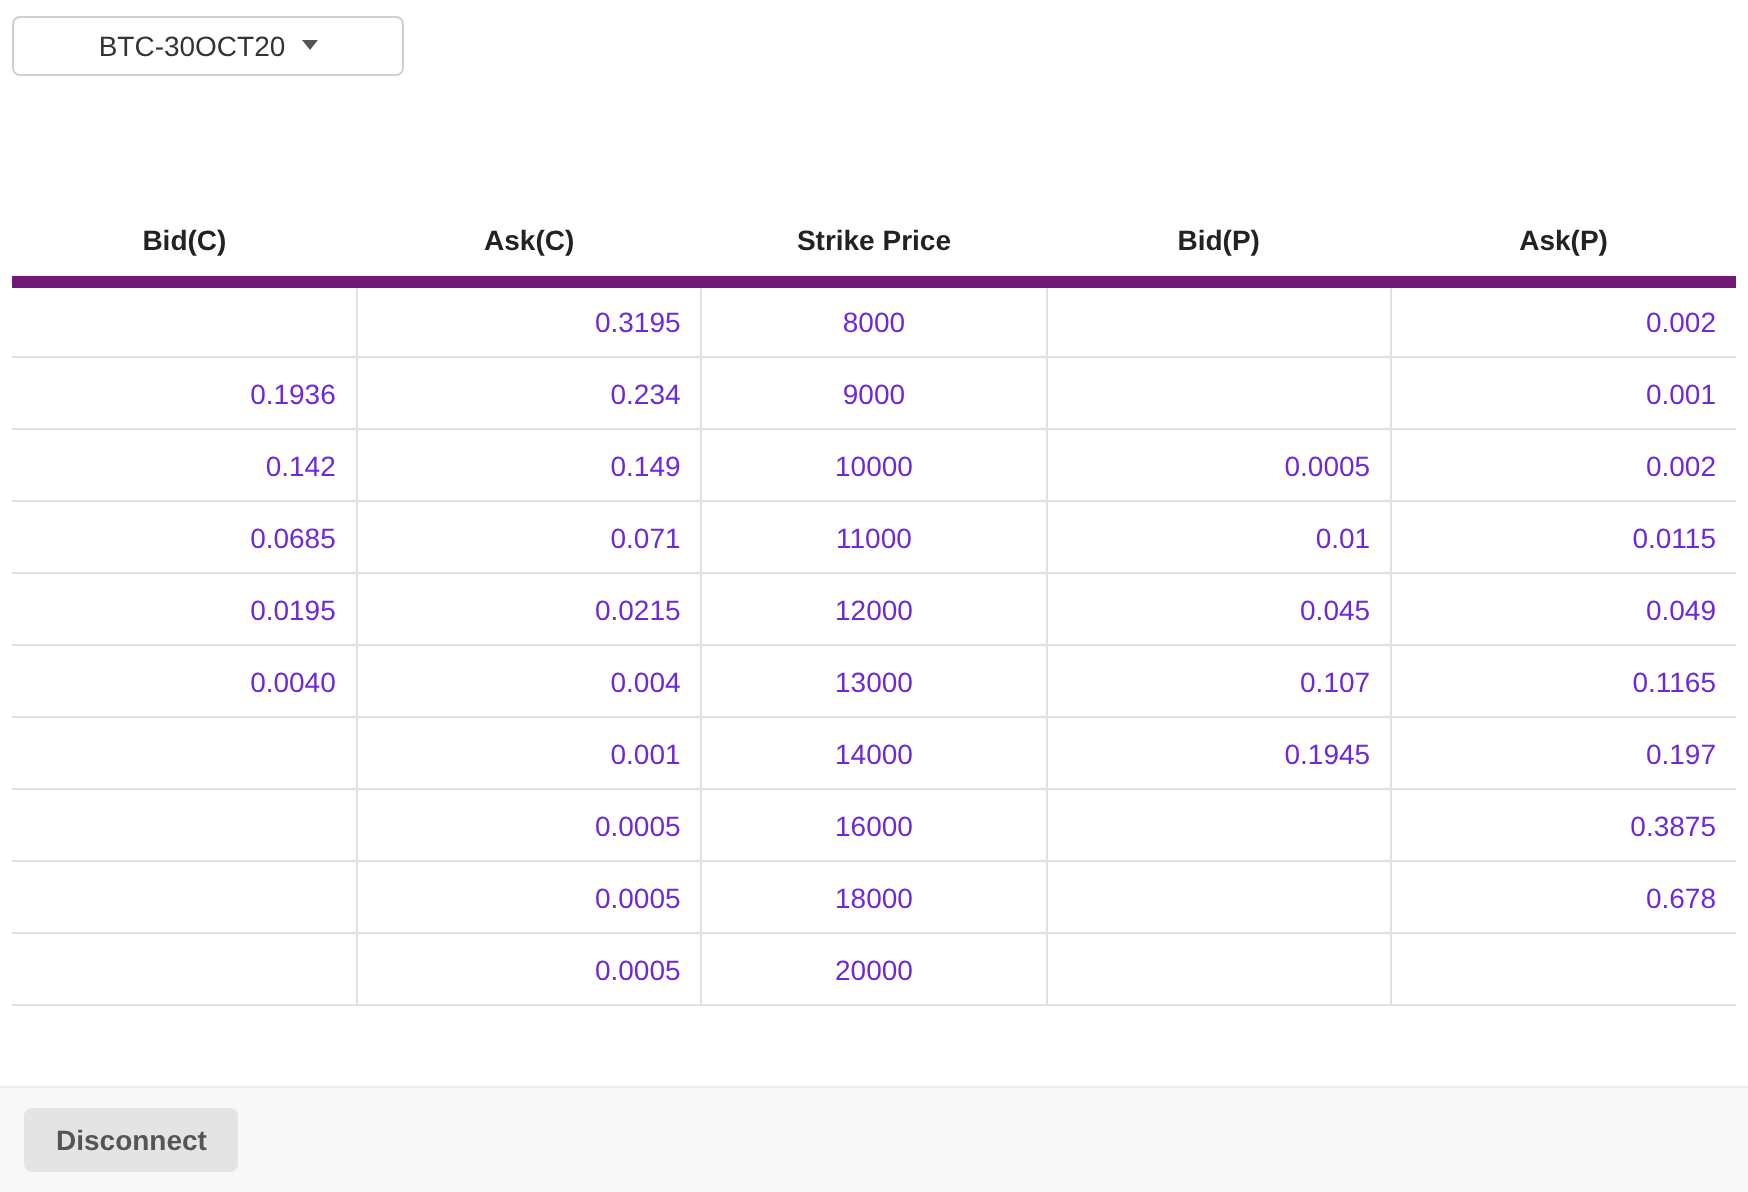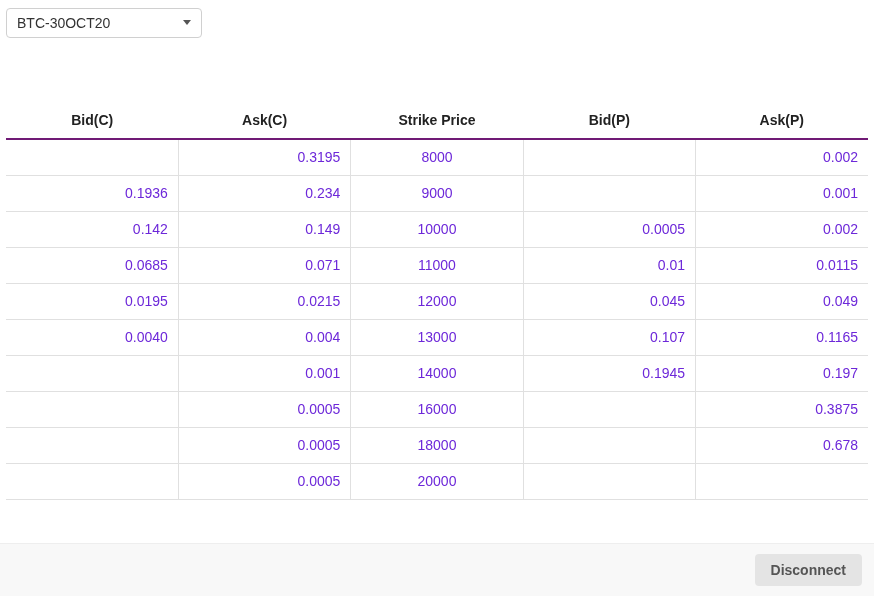--- a/index.html
+++ b/index.html
@@ -15,21 +15,21 @@
       width: 874px;
       height: 596px;
       position: relative;
     }
     .top-bar {
       padding: 8px 6px;
     }
     .dropdown {
       display: inline-flex;
       align-items: center;
-      justify-content: space-between;
+      justify-content: center;
       border: 1px solid #d0d0d0;
       border-radius: 4px;
       padding: 6px 10px;
       width: 196px;
       background: #fff;
       cursor: pointer;
       font-size: 14px;
       color: #333;
     }
     .dropdown .caret {
@@ -45,21 +45,21 @@
       width: 100%;
       border-collapse: collapse;
       table-layout: fixed;
     }
     thead th {
       font-weight: 700;
       color: #222;
       font-size: 14px;
       padding: 10px 8px;
       text-align: center;
-      border-bottom: 2px solid #701a75;
+      border-bottom: 6px solid #701a75;
     }
     tbody td {
       padding: 9px 10px;
       border: 1px solid #e0e0e0;
       font-size: 14px;
       color: #6d28d9;
       height: 36px;
     }
     tbody tr td:nth-child(1),
     tbody tr td:nth-child(2),
@@ -79,21 +79,20 @@
     }
     .footer {
       position: absolute;
       bottom: 0;
       left: 0;
       right: 0;
       background: #f8f8f8;
       border-top: 1px solid #eee;
       padding: 10px 12px;
       display: flex;
-      justify-content: flex-end;
     }
     .disconnect-btn {
       background: #e4e4e4;
       border: none;
       border-radius: 4px;
       padding: 8px 16px;
       font-size: 14px;
       font-weight: 600;
       color: #555;
       cursor: pointer;

